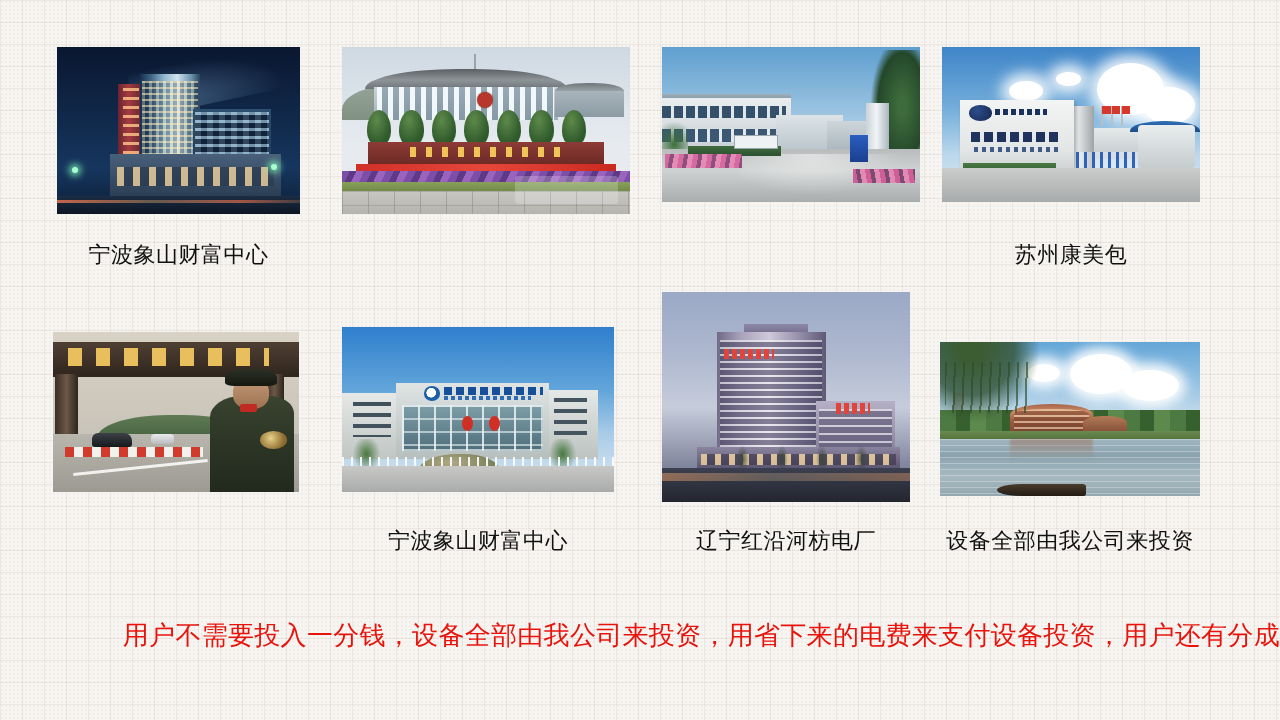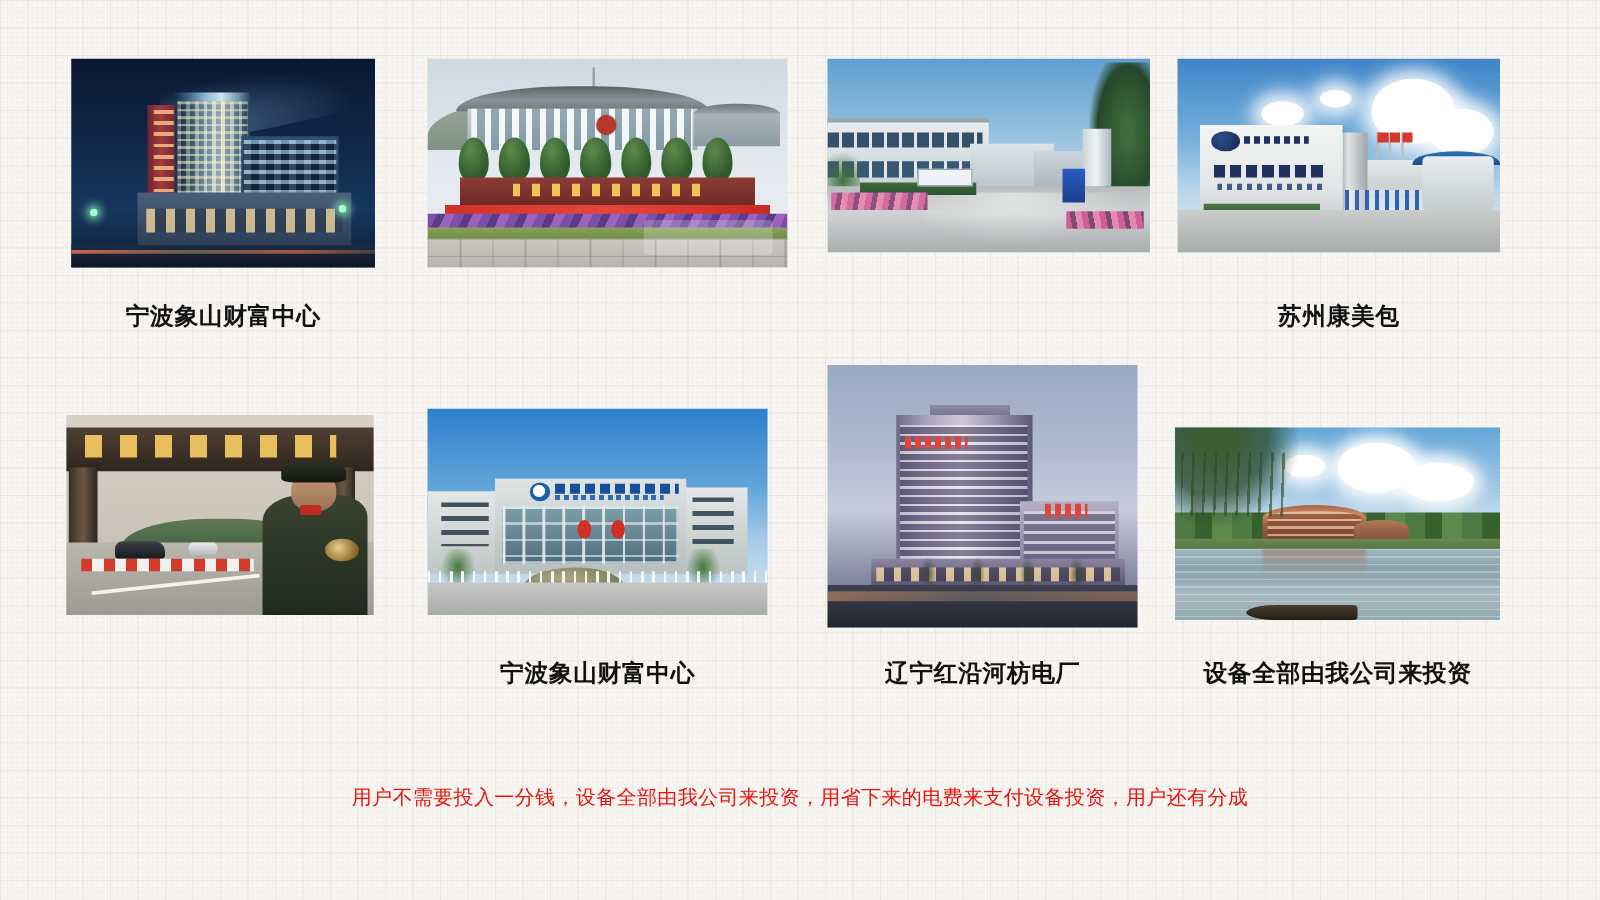--- a/index.html
+++ b/index.html
@@ -39,39 +39,38 @@
     inset: 0;
   }
 
   .photo {
     position: absolute;
     overflow: hidden;
     background: #9aa;
   }
   .caption {
     position: absolute;
-    font-size: 19px;
-    font-weight: bold;
+    font-size: 22px;
+    font-weight: normal;
     color: #111111;
     letter-spacing: .5px;
     white-space: nowrap;
     text-align: center;
   }
   .footer-note {
     position: absolute;
     left: 0;
     right: 0;
     top: 618px;
-    text-align: center;
+    text-align: right;
     font-family: "DejaVu Serif", "Liberation Serif", serif;
-    font-size: 16px;
+    font-size: 26px;
     color: #e8140c;
     letter-spacing: .3px;
     white-space: nowrap;
-    margin-top: 10px;
   }
 
   
   .p1 { background: linear-gradient(180deg,#0a1730 0%,#112a4c 45%,#16365e 72%,#0d1f38 100%); }
   .p1 .glow {
     position:absolute; left:30%; top:6%; width:62%; height:28%;
     background: radial-gradient(ellipse at 20% 80%, rgba(150,190,225,.38), rgba(150,190,225,0) 70%);
     transform: rotate(-12deg);
   }
   .p1 .tower {

